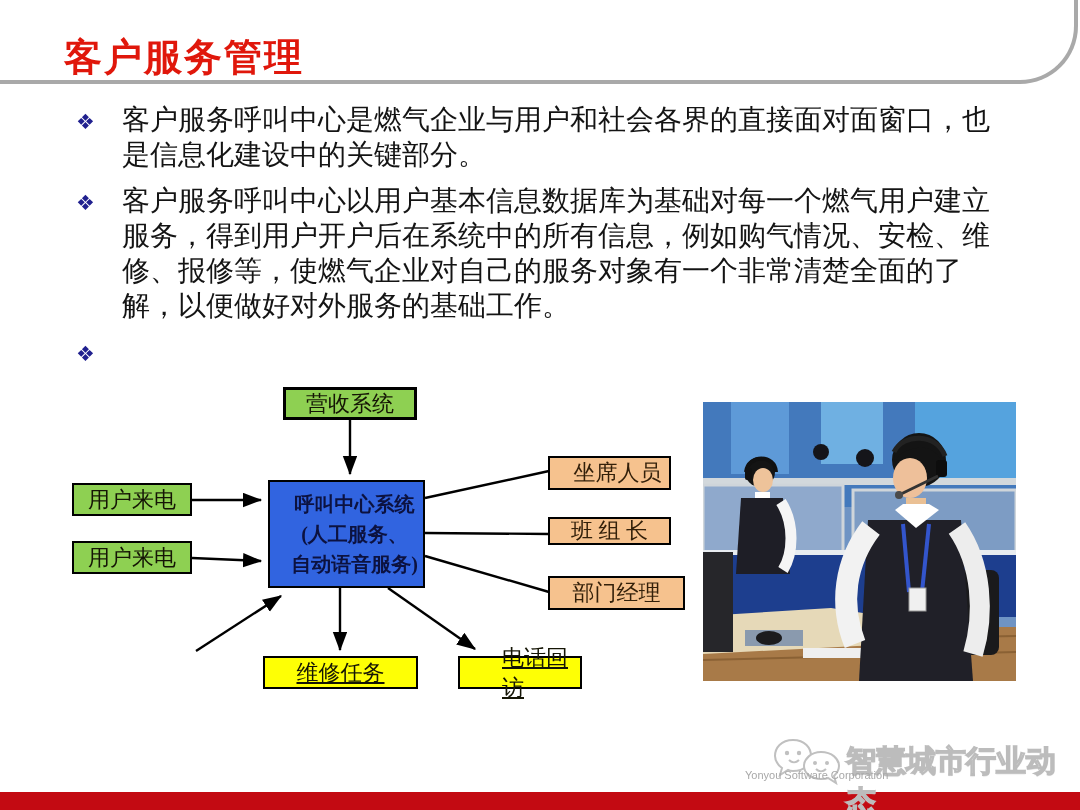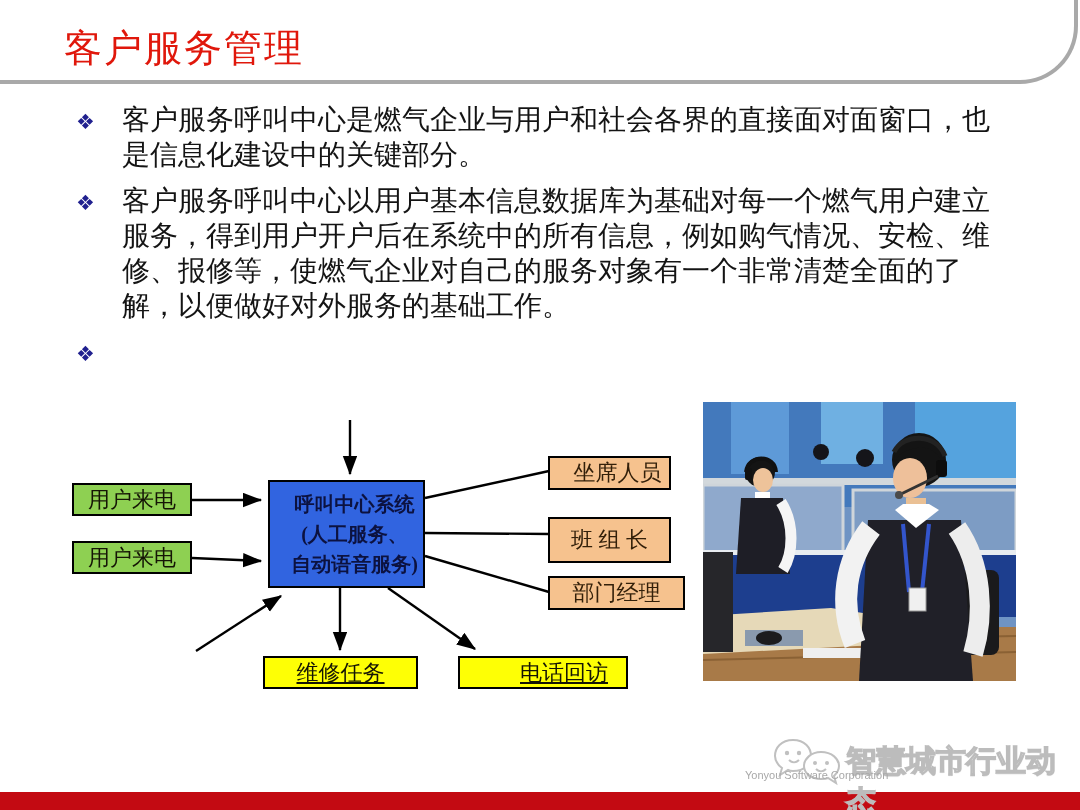--- a/index.html
+++ b/index.html
@@ -1,21 +1,21 @@
 <!DOCTYPE html>
 <html><head>
 <meta charset="utf-8">
 <style>
   html,body{margin:0;padding:0;background:#ffffff;}
   .slide{position:relative;width:1080px;height:810px;background:#ffffff;overflow:hidden;
          font-family:"Liberation Serif","DejaVu Serif",serif;}
 
   
-  .page-title{position:absolute;left:64px;top:23px;font-family:"Liberation Sans","DejaVu Sans",sans-serif;
-              font-weight:400;font-size:38px;color:#e0170b;letter-spacing:2px;}
+  .page-title{position:absolute;left:64px;top:32px;font-family:"Liberation Sans","DejaVu Sans",sans-serif;
+              font-weight:700;font-size:38px;color:#e0170b;letter-spacing:2px;}
   .header-rule{position:absolute;left:-6px;top:-72px;width:1080px;height:152px;
                border:4px solid #a9a9a9;border-top:none;border-left:none;
                border-bottom-right-radius:58px;}
 
   
   .bullet-list{position:absolute;left:75px;top:102px;width:938px;}
   .bullet{position:relative;padding-left:47px;font-size:28px;line-height:35px;color:#141414;
           margin-bottom:11px;}
   .bullet .marker{position:absolute;left:1px;top:3px;font-size:21px;color:#20208f;
                   font-family:"DejaVu Sans","Liberation Sans",sans-serif;}
@@ -27,25 +27,25 @@
   .green{background:#8ed052;}
   .tan{background:#f6c28e;color:#33200a;}
   .yellow{background:#feff05;text-decoration:underline;}
   .blue{background:#3164e0;color:#0c1240;font-weight:bold;font-size:20px;line-height:30px;
         white-space:pre-line;text-align:center;}
   .n-revenue{left:283px;top:387px;width:134px;height:33px;border-width:3px;}
   .n-cc{left:268px;top:480px;width:157px;height:108px;padding-left:16px;}
   .n-caller1{left:72px;top:483px;width:120px;height:33px;}
   .n-caller2{left:72px;top:541px;width:120px;height:33px;}
   .n-agent{left:548px;top:456px;width:123px;height:34px;padding-left:16px;}
-  .n-leader{left:548px;top:517px;width:123px;height:46px;}
+  .n-leader{left:548px;top:517px;width:123px;height:28px;}
   .n-manager{left:548px;top:576px;width:137px;height:34px;}
   .n-safety{left:68px;top:655px;width:138px;height:35px;}
   .n-repair{left:263px;top:656px;width:155px;height:33px;}
-  .n-callback{left:458px;top:656px;width:170px;height:33px;padding-left:42px;}
+  .n-callback{left:458px;top:656px;width:124px;height:33px;padding-left:42px;}
 
   
   .photo{position:absolute;left:703px;top:402px;width:313px;height:279px;z-index:2;}
 
   
   .footer-logo{position:absolute;left:773px;top:736px;width:72px;height:54px;z-index:3;}
   .brand-text{position:absolute;left:846px;top:741px;font-family:"Liberation Sans","DejaVu Sans",sans-serif;
               font-weight:900;font-size:30px;color:#ffffff;-webkit-text-stroke:1.2px #bcbcbc;
               text-shadow:0 1px 1px #d8d8d8;letter-spacing:0px;z-index:3;}
   .company-text{position:absolute;left:745px;top:769px;width:300px;text-align:left;
@@ -86,20 +86,21 @@
       <line x1="192" y1="558" x2="261" y2="561" marker-end="url(#arr)"></line>
       <line x1="425" y1="498" x2="549" y2="471"></line>
       <line x1="425" y1="533" x2="549" y2="534"></line>
       <line x1="425" y1="556" x2="549" y2="592"></line>
       <line x1="196" y1="651" x2="281" y2="596" marker-end="url(#arr)"></line>
       <line x1="340" y1="588" x2="340" y2="650" marker-end="url(#arr)"></line>
       <line x1="388" y1="588" x2="475" y2="649" marker-end="url(#arr)"></line>
     </g>
   </svg>
 
+  <div class="node green n-revenue">营收系统</div>
   <div class="node blue n-cc">呼叫中心系统
 (人工服务、
 自动语音服务)</div>
   <div class="node green n-caller1">用户来电</div>
   <div class="node green n-caller2">用户来电</div>
   <div class="node tan n-agent">坐席人员</div>
   <div class="node tan n-leader">班 组 长</div>
   <div class="node tan n-manager">部门经理</div>
   <div class="node yellow n-repair">维修任务</div>
   <div class="node yellow n-callback">电话回访</div>

